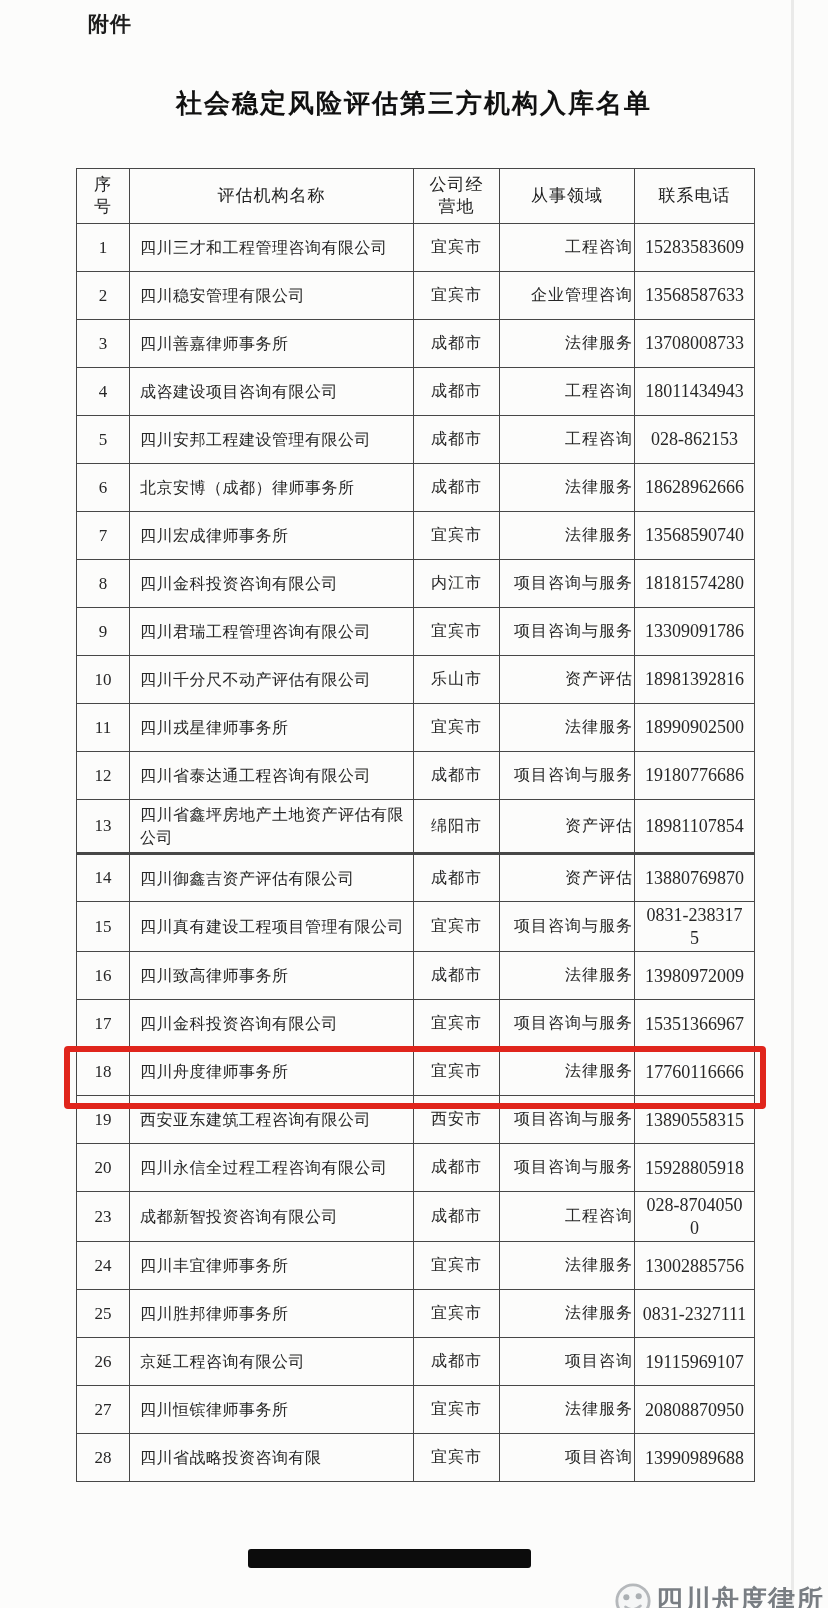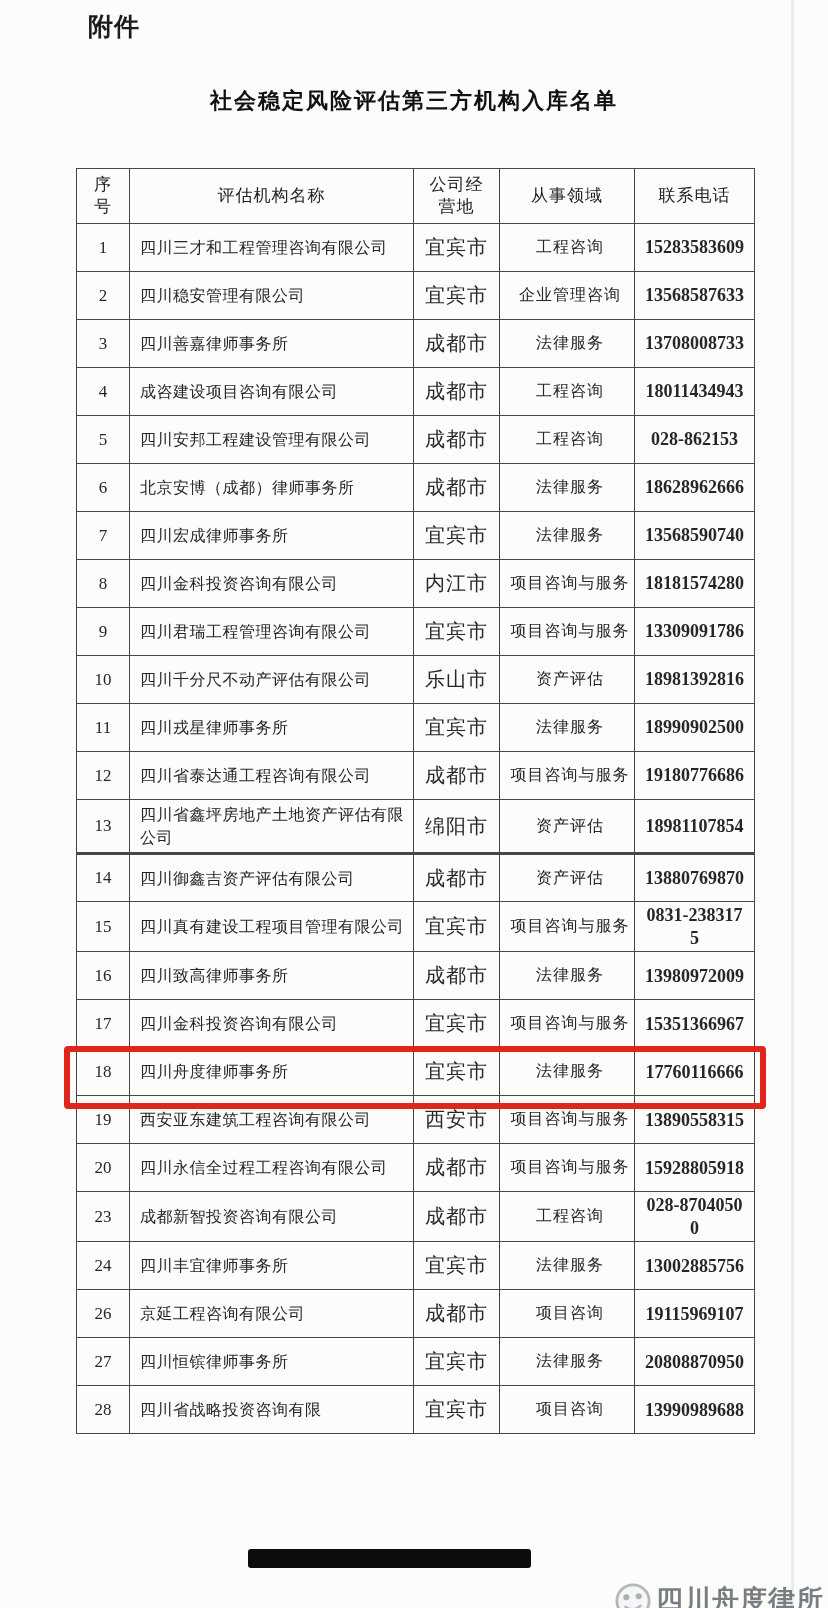--- a/index.html
+++ b/index.html
@@ -8,25 +8,25 @@
     background:#fcfcfb; overflow:hidden;
     font-family:"Liberation Serif","DejaVu Serif",serif; color:#262626;
   }
   .edge-line {
     position:absolute; top:0; right:34px; width:3px; height:100%;
     background:#e4e4e3; opacity:.75;
   }
   .attachment {
     position:absolute; top:10px; left:88px;
     font-family:"Liberation Sans","DejaVu Sans",sans-serif;
-    font-size:25px; font-weight:700; color:#1c1c1c; letter-spacing:1px;
+    font-size:21px; font-weight:700; color:#1c1c1c; letter-spacing:1px;
   }
   .doc-title {
     position:absolute; top:86px; left:0; width:100%;
-    text-align:center; font-size:22px; font-weight:700;
+    text-align:center; font-size:26px; font-weight:700;
     color:#111; letter-spacing:2px;
   }
   table.roster {
     position:absolute; left:76px; top:168px; width:678px;
     border-collapse:collapse; table-layout:fixed;padding-left:44px;
   }
   .roster col.c-no    { width:53px; }
   .roster col.c-name  { width:284px; }
   .roster col.c-city  { width:86px; }
   .roster col.c-field { width:135px; }
@@ -37,26 +37,26 @@
   }
   .roster thead th {
     height:50px; font-size:17px; font-weight:400; color:#222;
     text-align:center; letter-spacing:1px; padding:2px 12px; line-height:1.3;
   }
   .roster tbody tr { height:48px; }
   .roster tbody tr:nth-child(14) td { border-top-width:3px; }
   td.cell-no    { text-align:center; font-size:17px; }
   td.cell-name  { text-align:left; padding:3px 8px 3px 10px; font-size:16px;
                   letter-spacing:.5px; line-height:1.45; }
-  td.cell-city  { text-align:center; font-size:20px; letter-spacing:1px; }
-  td.cell-field { text-align:center; padding-left:7px; font-size:16px;
+  td.cell-city  { text-align:center; font-size:16px; letter-spacing:1px; }
+  td.cell-field { text-align:right; padding-left:7px; font-size:16px;
                   letter-spacing:1px; }
   td.cell-phone { text-align:center; font-size:18px; padding:2px 0; }
   td.cell-phone span {
-    display:inline-block; max-width:104px; word-break:break-all; line-height:1.25;font-weight:bold;
+    display:inline-block; max-width:104px; word-break:break-all; line-height:1.25;
   }
   .highlight-box {
     position:absolute; box-sizing:border-box; z-index:5;
     border:6px solid #e0251c; border-radius:4px;
     background:transparent; pointer-events:none;
   }
   .redaction-bar {
     position:absolute; z-index:4; background:#0c0c0c; border-radius:3px;
   }
   .watermark {
@@ -248,20 +248,27 @@
       <td class="cell-phone"><span>028-87040500</span></td>
     </tr>
         <tr>
       <td class="cell-no">24</td>
       <td class="cell-name">四川丰宜律师事务所</td>
       <td class="cell-city">宜宾市</td>
       <td class="cell-field">法律服务</td>
       <td class="cell-phone"><span>13002885756</span></td>
     </tr>
         <tr>
+      <td class="cell-no">25</td>
+      <td class="cell-name">四川胜邦律师事务所</td>
+      <td class="cell-city">宜宾市</td>
+      <td class="cell-field">法律服务</td>
+      <td class="cell-phone"><span>0831-2327111</span></td>
+    </tr>
+        <tr>
       <td class="cell-no">26</td>
       <td class="cell-name">京延工程咨询有限公司</td>
       <td class="cell-city">成都市</td>
       <td class="cell-field">项目咨询</td>
       <td class="cell-phone"><span>19115969107</span></td>
     </tr>
         <tr>
       <td class="cell-no">27</td>
       <td class="cell-name">四川恒镔律师事务所</td>
       <td class="cell-city">宜宾市</td>

